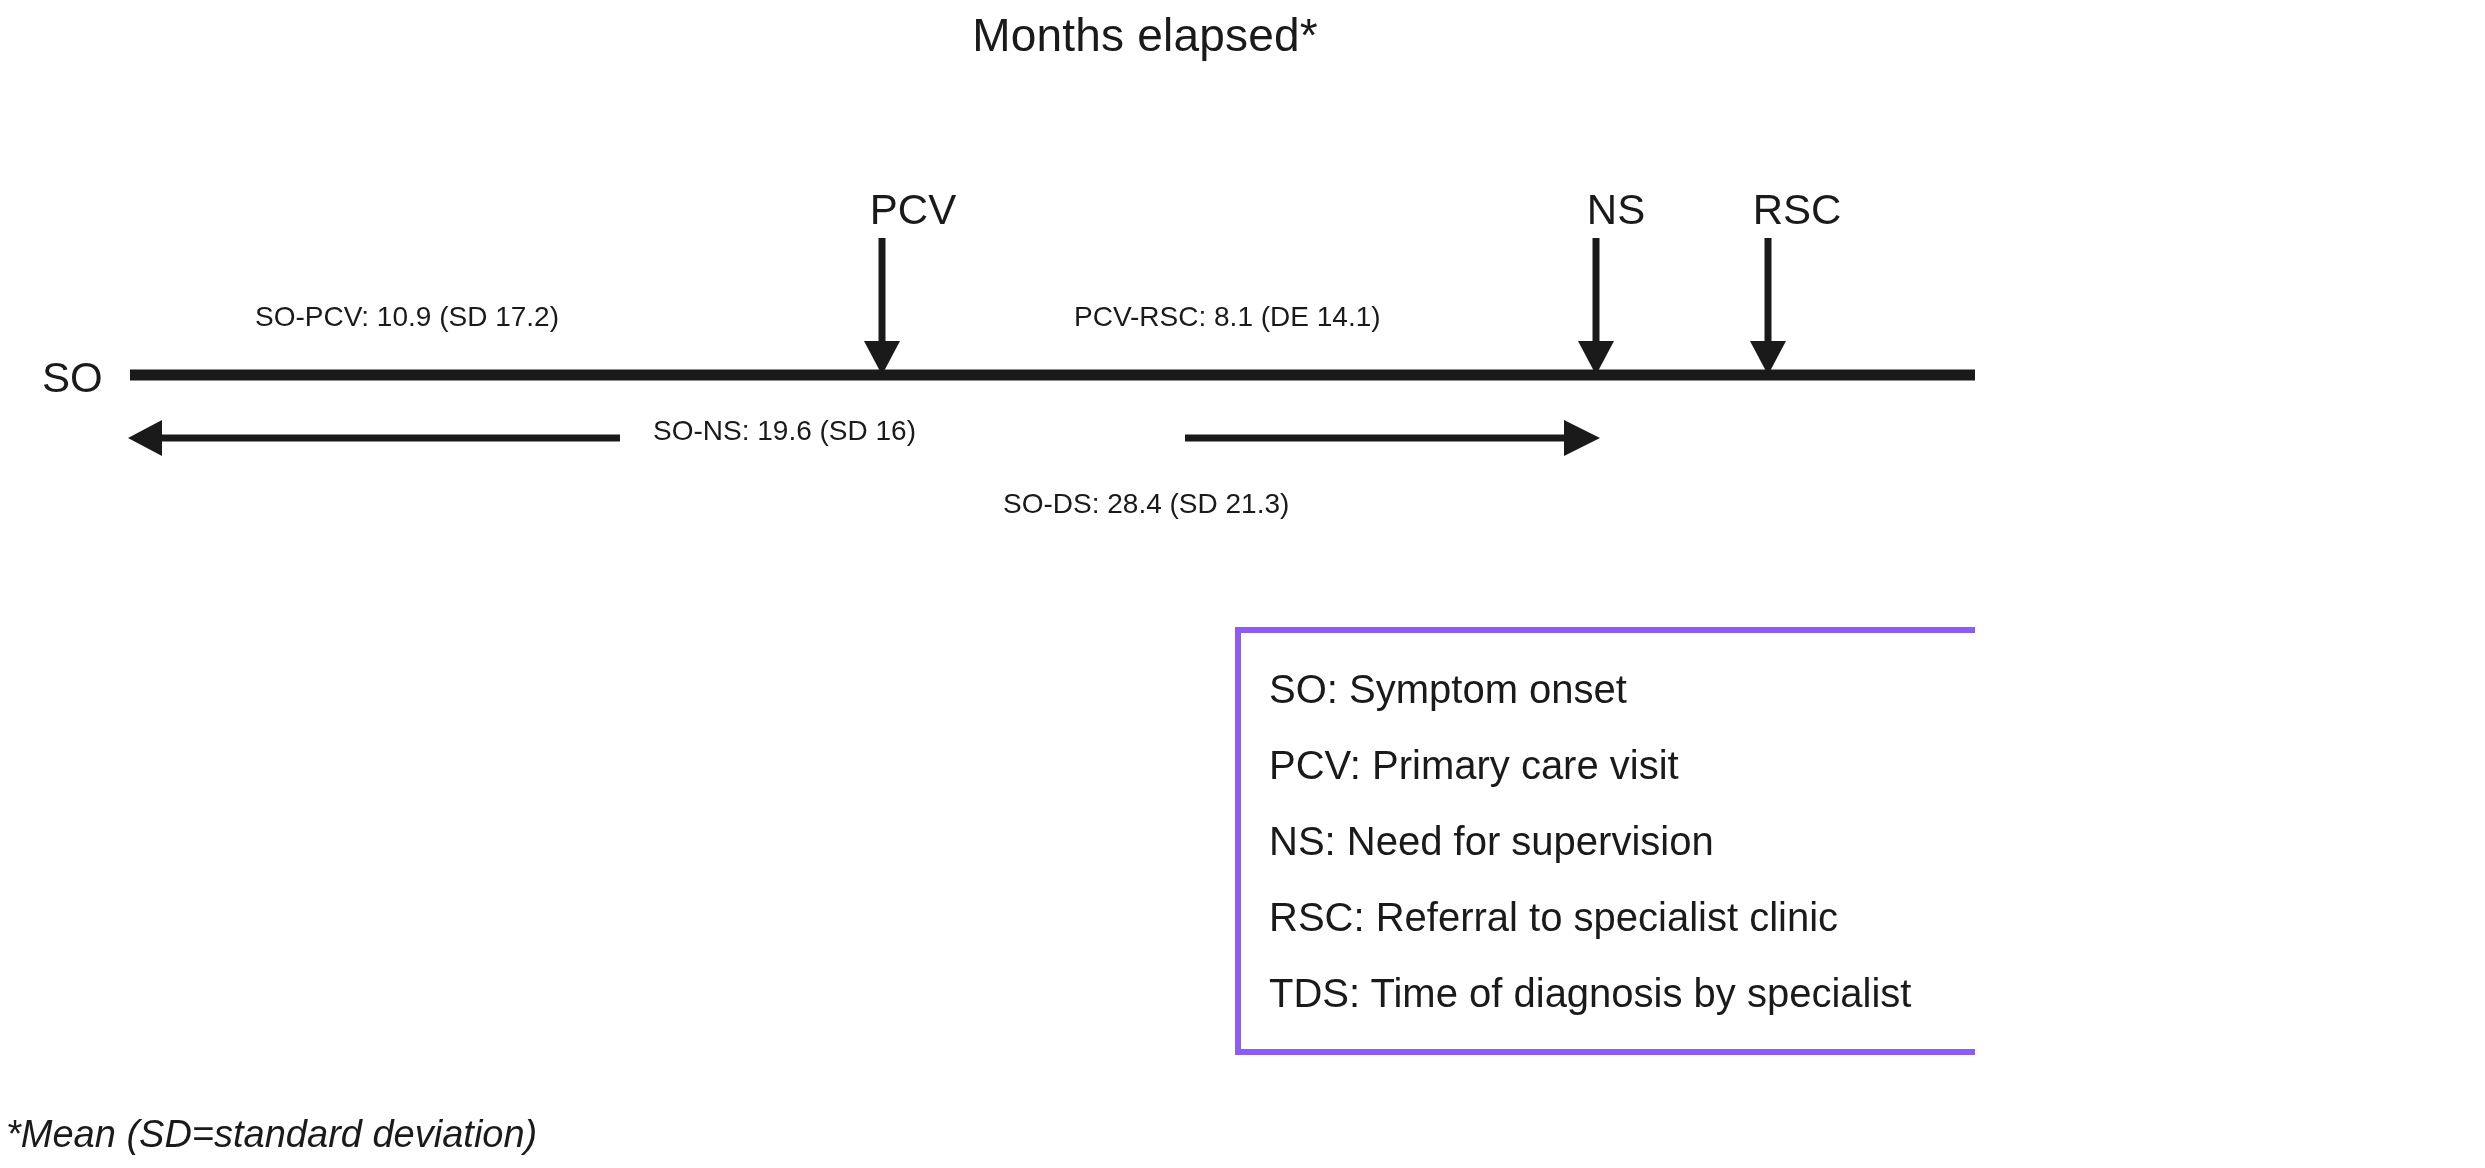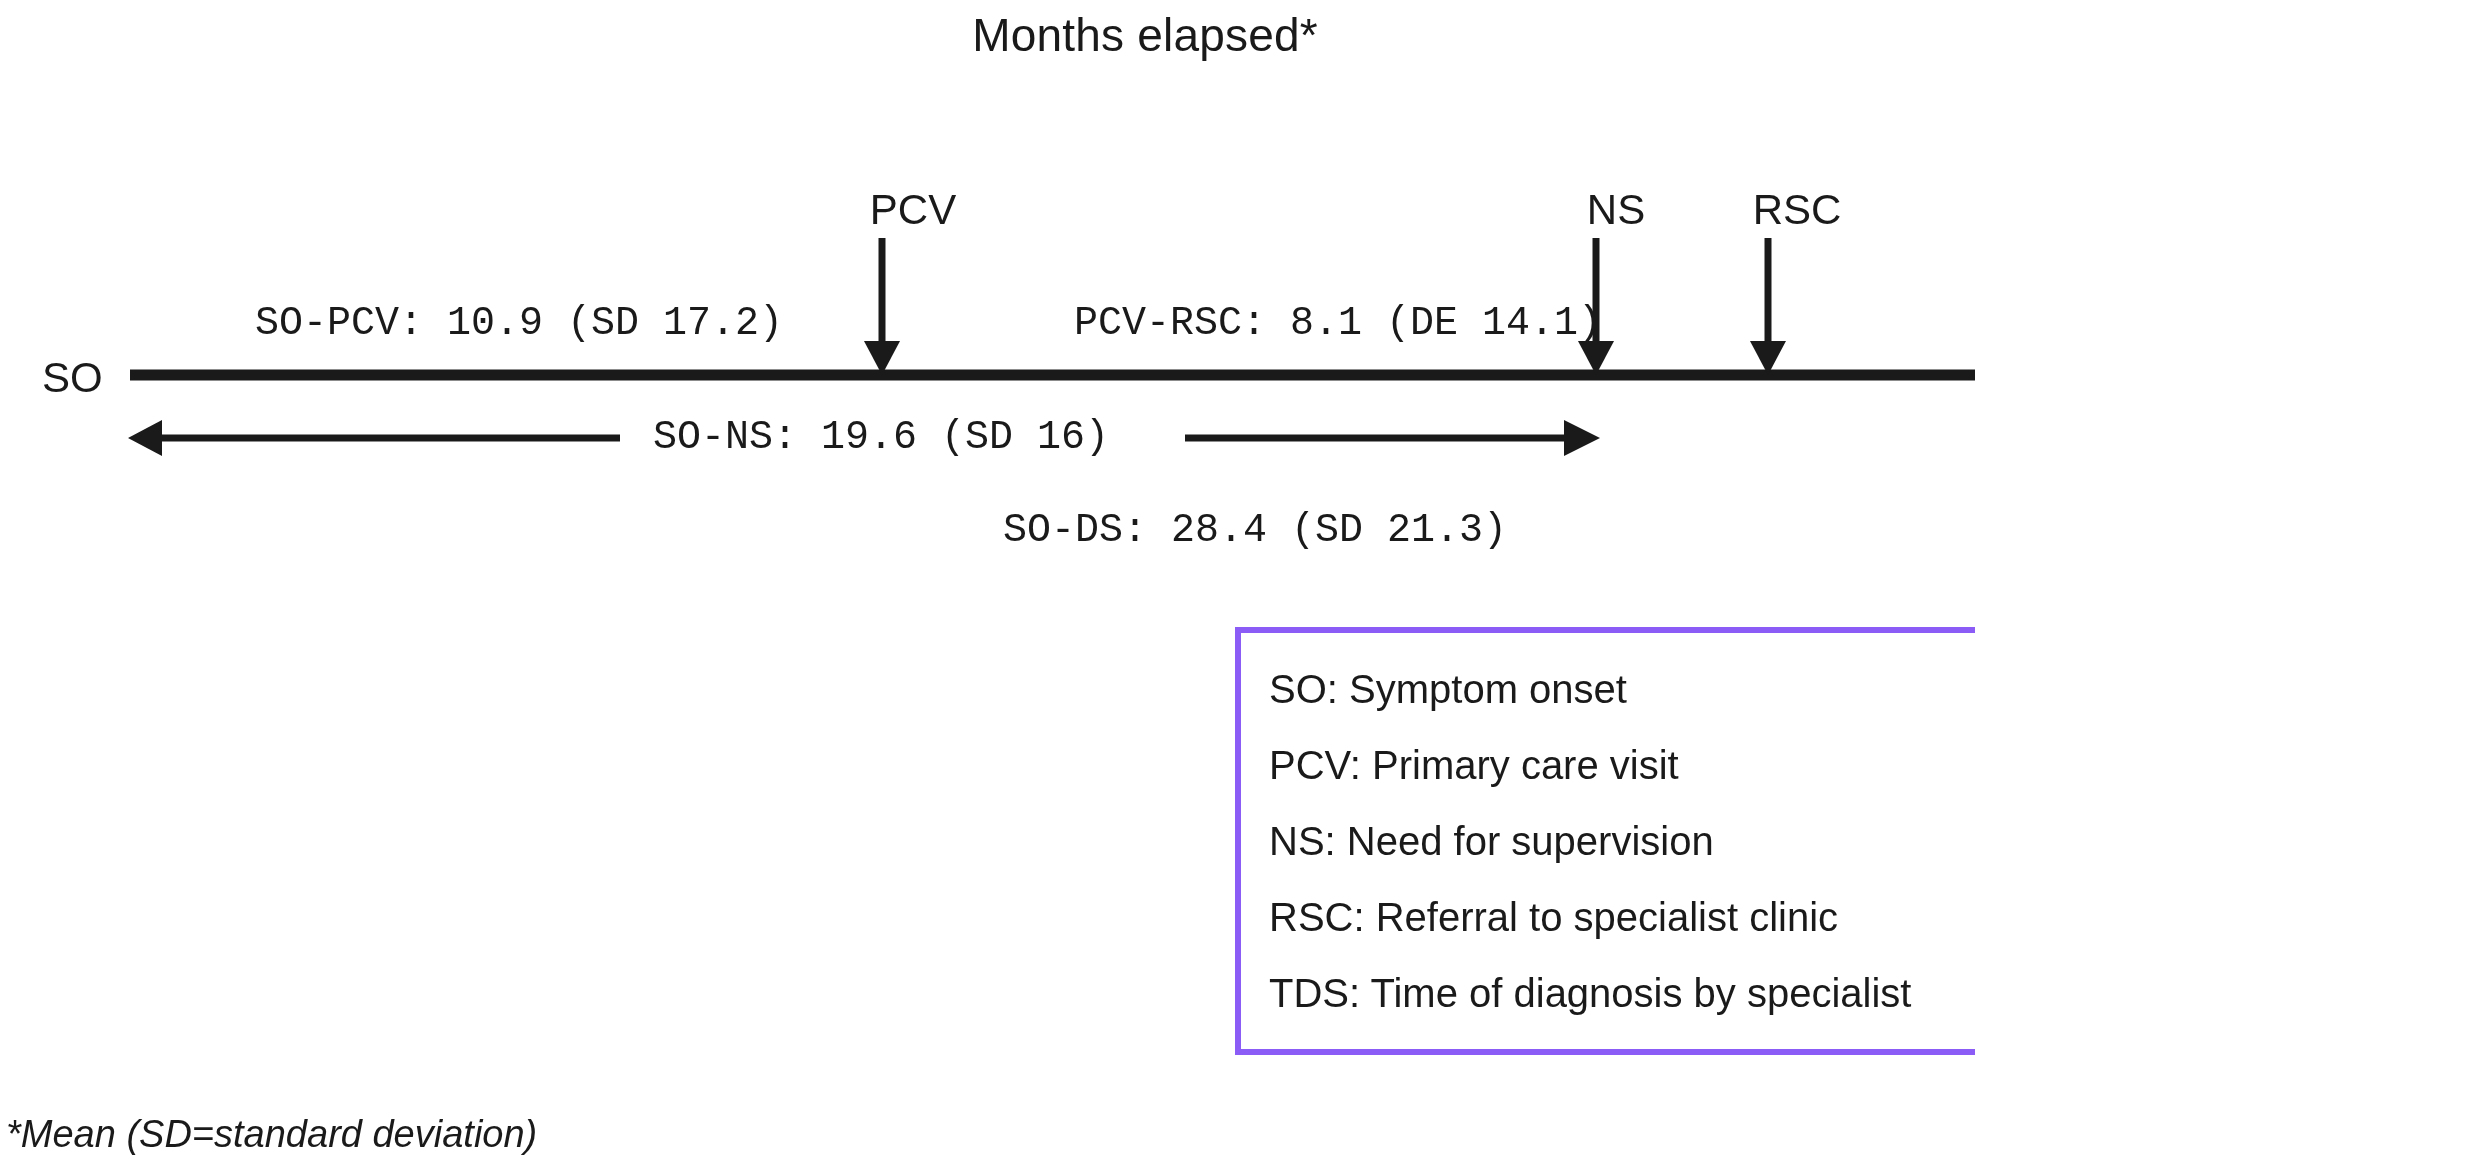--- a/index.html
+++ b/index.html
@@ -44,24 +44,23 @@
 
   
   .endpoint-label {
     font-size: 42px;
     color: #1a1a1a;
     white-space: nowrap;
   }
 
   
   .interval-label {
-    font-size: 40px;
+    font-size: 28px;
     color: #1a1a1a;
     white-space: nowrap;
-    font-family: Liberation Mono, monospace;
   }
 
   
   #timeline-svg {
     left: 0;
     top: 0;
     width: 2485px;
     height: 1168px;
     pointer-events: none;
   }
@@ -146,21 +145,21 @@
   <div class="abs event-label" style="left:1616px; top:186px;">NS</div>
 
   <div class="abs event-label" style="left:1797px; top:186px;">RSC</div>
 
   <div class="abs interval-label" style="left:255px; top:301px;">SO-PCV:  10.9 (SD 17.2)</div>
 
   <div class="abs interval-label" style="left:1074px; top:301px;">PCV-RSC: 8.1 (DE 14.1)</div>
 
   <div class="abs interval-label" style="left:653px; top:415px;">SO-NS: 19.6 (SD 16)</div>
 
-  <div class="abs interval-label" style="left:1003px; top:488px;margin-top:20px;">SO-DS: 28.4 (SD 21.3)</div>
+  <div class="abs interval-label" style="left:1003px; top:488px;">SO-DS: 28.4 (SD 21.3)</div>
 
   <div class="abs" id="legend-box">
     <div id="legend-list">
       <div class="legend-entry">SO: Symptom onset</div>
       <div class="legend-entry">PCV: Primary care visit</div>
       <div class="legend-entry">NS: Need for supervision</div>
       <div class="legend-entry">RSC: Referral to specialist clinic</div>
       <div class="legend-entry">TDS: Time of diagnosis by specialist</div>
     </div>
   </div>

